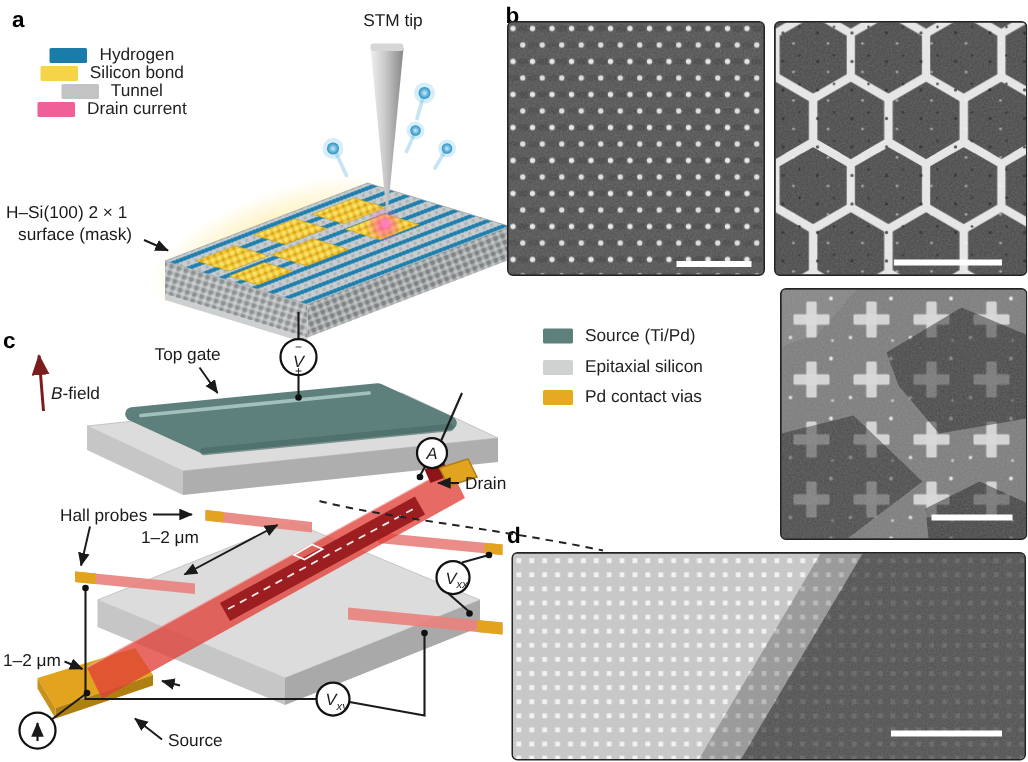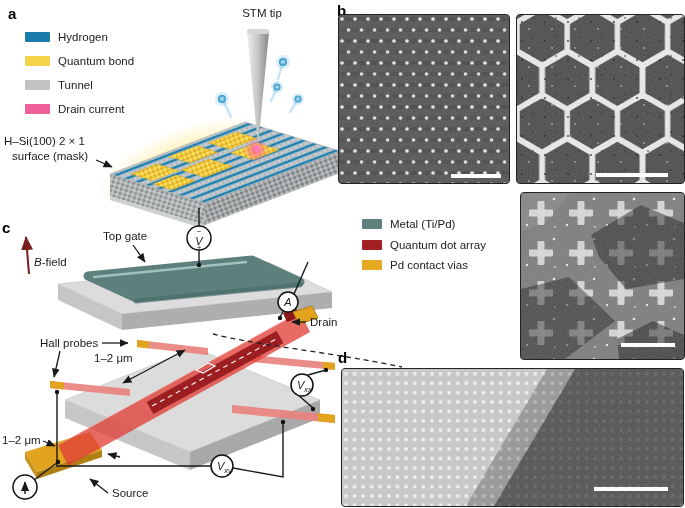--- a/index.html
+++ b/index.html
@@ -6,21 +6,21 @@
   #fig{position:relative;width:685px;height:508px;background:#fff;overflow:hidden;
        font-family:"Liberation Sans",sans-serif;color:#1a1a1a;}
   .panel-letter{position:absolute;font-size:15px;font-weight:bold;color:#000;}
   svg{position:absolute;}
   svg text{font-family:"Liberation Sans",sans-serif;fill:#1a1a1a;}
   .lbl{font-size:11.5px;}
   .meter-txt{font-size:11px;font-style:italic;}
   .sub{font-size:7.5px;font-style:italic;}
   .sign{font-size:8px;font-style:normal;}
   .legend{position:absolute;display:flex;flex-direction:column;}
-  .a-legend{left:25px;top:31px;gap:12px;}
+  .a-legend{left:25px;top:31px;align-items:center;}
   .c-legend{left:362px;top:218px;gap:8.5px;}
   .lrow{display:flex;align-items:center;height:12px;}
   .sw{display:inline-block;border-radius:1px;flex:0 0 auto;}
   .a-legend .sw{width:25px;height:10px;}
   .c-legend .sw{width:20px;height:10px;}
   .ltxt{font-size:11.5px;margin-left:8px;white-space:nowrap;color:#222;}
   .micro{position:absolute;border-radius:4px;overflow:hidden;border:1px solid #232323;background:#4d4d4d;}
   .micro svg{position:static;display:block;}
 </style>
 </head>
@@ -141,21 +141,21 @@
     </g>
   </svg>
 
   <div class="legend a-legend">
     <div class="lrow">
         <span class="sw" style="background: rgb(27, 124, 169);"></span>
         <span class="ltxt">Hydrogen</span>
       </div>
     <div class="lrow">
         <span class="sw" style="background: rgb(245, 212, 74);"></span>
-        <span class="ltxt">Quantum bond</span>
+        <span class="ltxt">Silicon bond</span>
       </div>
     <div class="lrow">
         <span class="sw" style="background: rgb(195, 195, 195);"></span>
         <span class="ltxt">Tunnel</span>
       </div>
     <div class="lrow">
         <span class="sw" style="background: rgb(239, 95, 152);"></span>
         <span class="ltxt">Drain current</span>
       </div>
   </div>
@@ -220,25 +220,25 @@
       <polygon points="0,96 48,84 94,128 44,166 0,166" fill="#101010" opacity="0.45"></polygon>
       <polygon points="96,146 132,128 163,142 163,166 98,166" fill="#101010" opacity="0.5"></polygon>
       <rect width="163" height="166" filter="url(#mnoise)" opacity="0.3"></rect>
       <rect x="100" y="150" width="54" height="4" fill="#fff"></rect>
     </svg>
   </div>
 
   <div class="legend c-legend">
     <div class="lrow">
         <span class="sw" style="background: rgb(93, 128, 125);"></span>
-        <span class="ltxt">Metal (Ti/Pd)</span>
-      </div>
-    <div class="lrow">
-        <span class="sw" style="background: rgb(163, 33, 37);"></span>
-        <span class="ltxt">Quantum dot array</span>
+        <span class="ltxt">Source (Ti/Pd)</span>
+      </div>
+    <div class="lrow">
+        <span class="sw" style="background: rgb(207, 210, 209);"></span>
+        <span class="ltxt">Epitaxial silicon</span>
       </div>
     <div class="lrow">
         <span class="sw" style="background: rgb(229, 169, 34);"></span>
         <span class="ltxt">Pd contact vias</span>
       </div>
   </div>
 
   <svg style="left:0;top:205px;" width="350" height="303" viewBox="0 0 350 303">
 
     <g>

